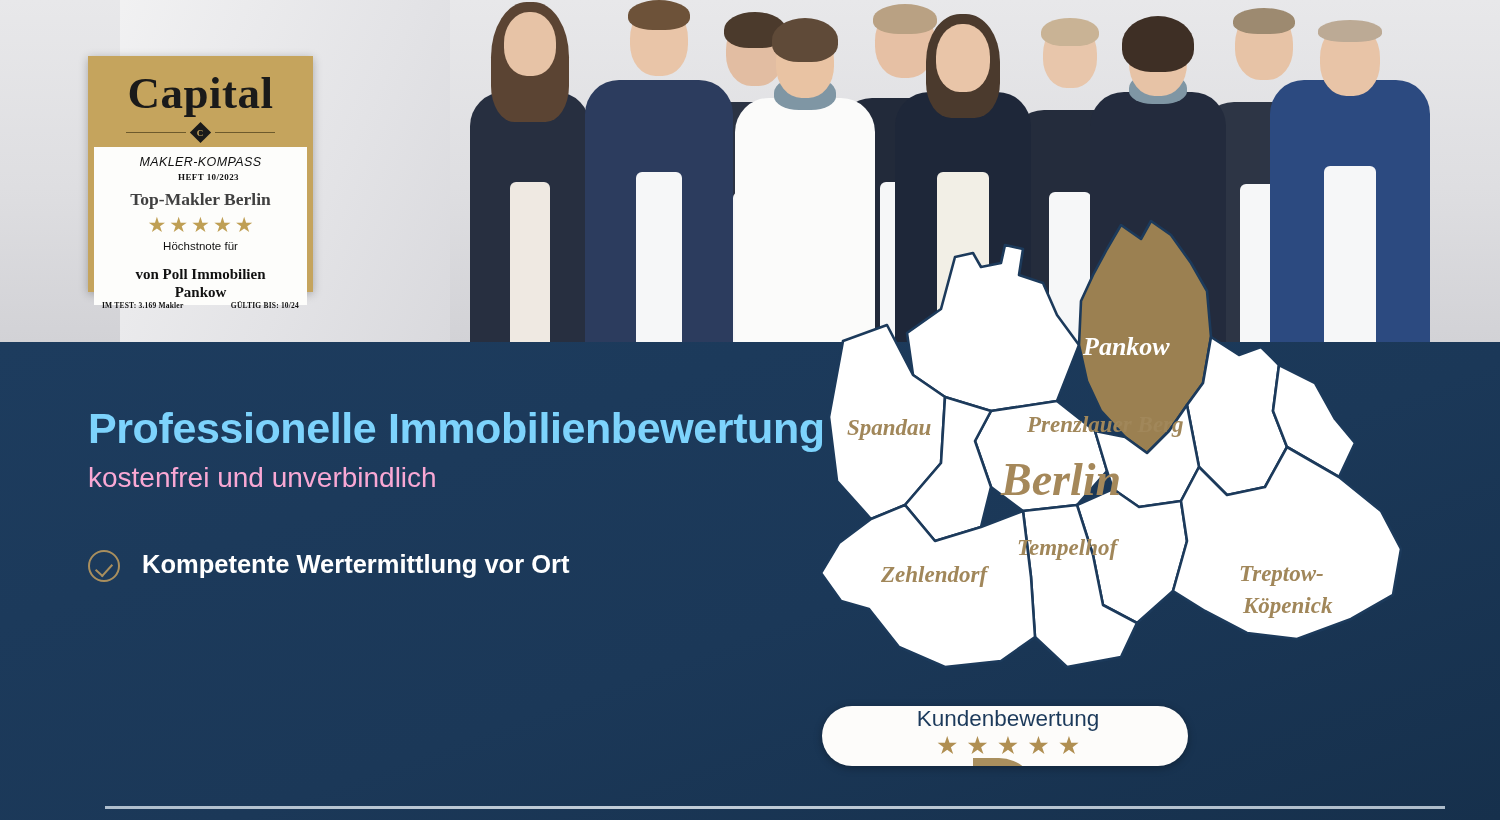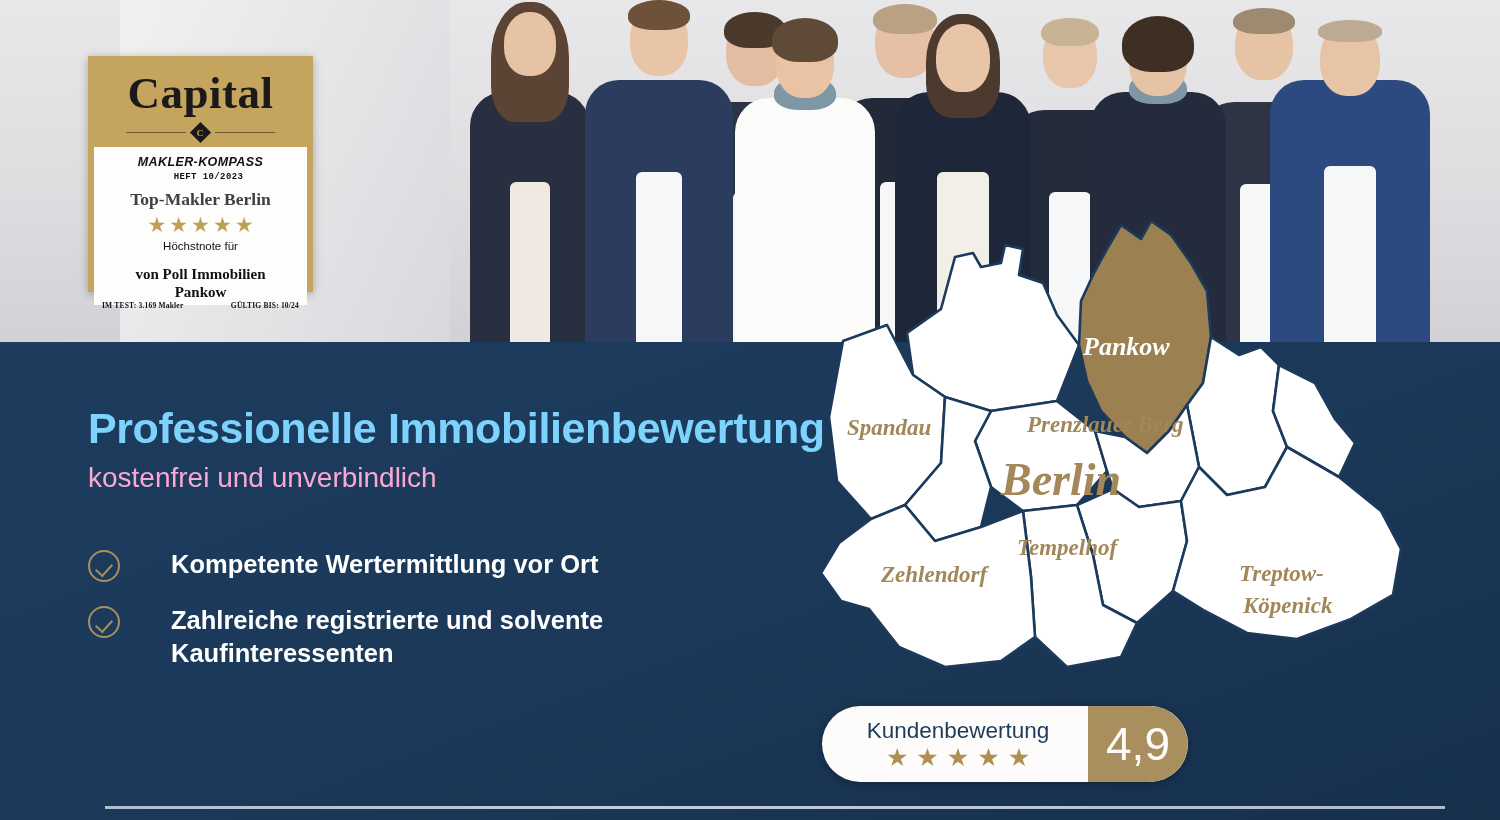--- a/index.html
+++ b/index.html
@@ -67,26 +67,26 @@
   }
   #capital-rule .dia span{
     transform:rotate(-45deg); color:#c5a45d;
     font-family:"Liberation Serif", serif; font-size:9px; font-weight:700;
   }
   #capital-card{
     background:#fdfdfb; height:158px; padding:8px 7px 4px 7px;
     display:flex; flex-direction:column; align-items:center;
   }
   #capital-kompass{
-    font-family:"Liberation Sans", sans-serif; font-weight:700;
+    font-family:"Liberation Sans", sans-serif; font-weight:400;
     font-style:italic; font-size:12.5px; color:#111;
     letter-spacing:.4px;
   }
   #capital-heft{
-    font-family:Liberation Mono, monospace; font-weight:700;
+    font-family:Liberation Serif, serif; font-weight:700;
     font-size:9px; color:#111; letter-spacing:.4px; margin-top:3px;padding-left:16px;
   }
   #capital-title{
     font-family:"Liberation Serif", serif; font-weight:700;
     font-size:17.5px; color:#404040; margin-top:7px;
   }
   #capital-stars{ margin-top:4px; display:flex; gap:3px; }
   #capital-stars .st{ color:#bf9f54; font-size:21px; line-height:21px; }
   #capital-sub{
     font-family:"Liberation Sans", sans-serif; font-size:11.5px;
@@ -154,21 +154,21 @@
     position:absolute; left:88px; top:404px;
     font-size:43px; font-weight:700; color:#7dd3fc;
     letter-spacing:-.4px; white-space:nowrap;
   }
   #subheadline{
     position:absolute; left:88px; top:462px;
     font-size:28px; color:#f9a8d4; font-weight:400;
   }
 
   #bullets{ position:absolute; left:88px; top:548px; width:620px; }
-  .bullet{ display:flex; align-items:flex-start; margin-bottom:22px;gap:29px; }
+  .bullet{ display:flex; align-items:flex-start; margin-bottom:22px; }
   .bullet .check{
     flex:0 0 auto; width:32px; height:32px; border-radius:50%;
     border:2.2px solid #a98f5e; position:relative; margin-top:2px;
   }
   .bullet .check:after{
     content:""; position:absolute; left:9px; top:7.5px;
     width:8px; height:14px; border-right:2.4px solid #a98f5e;
     border-bottom:2.4px solid #a98f5e; transform:rotate(42deg);
   }
   .bullet .btext{
@@ -186,25 +186,26 @@
   #map-svg{ width:100%; height:100%; display:block; }
   .dlabel{
     font-family:"Liberation Serif", serif; font-style:italic;
     font-weight:700; fill:#a1875a;
   }
   .dlabel.big{ font-size:46px; fill:#a5885a; }
   .dlabel.white{ fill:#ffffff; }
 
   
   #rating-badge{
-    position:absolute; left:822px; top:706px; width:366px; height:76px;
+    position:absolute; left:822px; top:706px; width:366px; height:60px;
     background:#fdfcfa; border-radius:38px;
     display:flex; align-items:center;
     box-shadow:0 2px 8px rgba(0,0,0,.3);
     overflow:hidden;
+    flex-direction:column;
   }
   #rating-left{
     flex:1 1 auto; display:flex; flex-direction:column;
     align-items:center; justify-content:center; padding-left:6px;
   }
   #rating-label{
     font-size:22.5px; color:#1c3a5b; font-weight:400; line-height:26px;
   }
   #rating-stars{ display:flex; gap:8px; margin-top:1px; }
   #rating-stars .st{ color:#b08f52; font-size:25px; line-height:25px; }
@@ -322,24 +323,20 @@
 <div id="blue-panel"></div>
 
 <div id="headline">Professionelle Immobilienbewertung</div>
 <div id="subheadline">kostenfrei und unverbindlich</div>
 
 <div id="bullets">
   <div class="bullet">
     <span class="check"></span>
     <span class="btext">Kompetente Wertermittlung vor Ort</span>
   </div>
-  <div class="bullet">
-    <span class="check"></span>
-    <span class="btext" style="max-width:480px;">Zahlreiche registrierte und solvente Kaufinteressenten</span>
-  </div>
 </div>
 
 <div id="divider"></div>
 
 <div id="map-wrap">
   <svg id="map-svg" viewBox="0 0 640 480" xmlns="http://www.w3.org/2000/svg">
     <g stroke="#1c3a5b" stroke-width="2.6" stroke-linejoin="round">
 
       <path fill="#ffffff" d="M112 128 L146 104 L160 52 L178 48 L186 62 L206 58 L210 40 L228 44 L224 70 L248 78 L262 110 L284 140 L262 196 L196 206 L150 192 L118 170 Z"></path>
 

